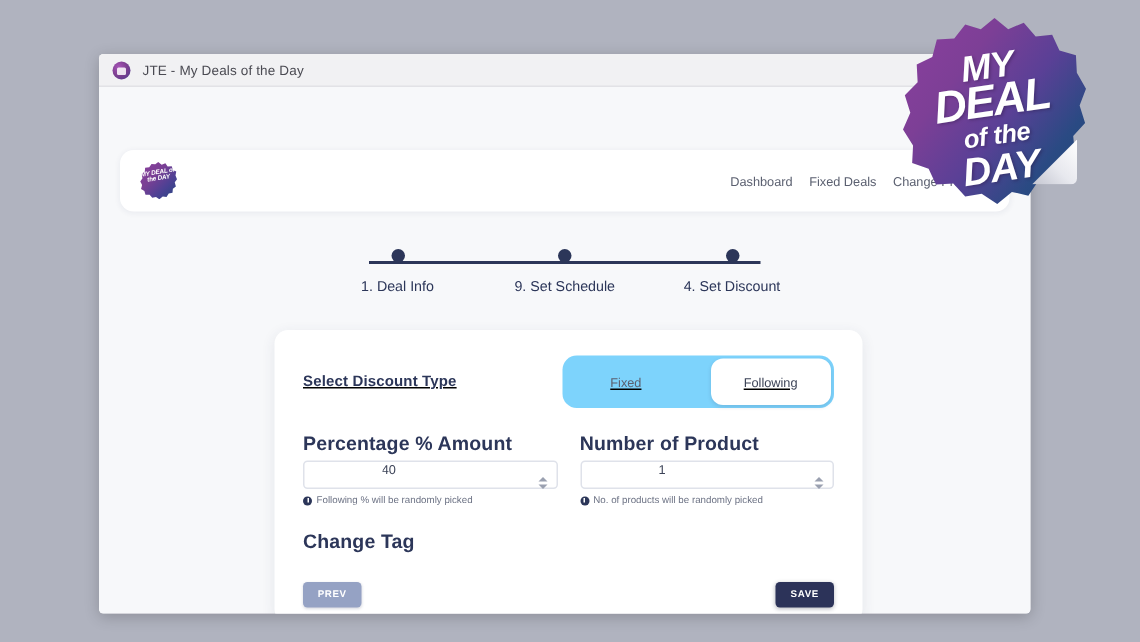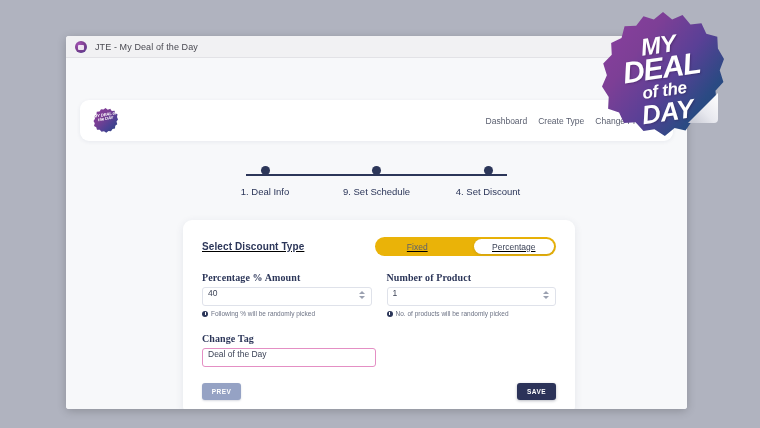--- a/index.html
+++ b/index.html
@@ -144,22 +144,22 @@
 
   #card-top { display: flex; align-items: center; text-decoration: underline; }
 
   #card-title {
     font-size: 10px; font-weight: bold;
     color: #2c3659; letter-spacing: .1px;
   }
 
   #type-toggle {
     margin-left: auto;
-    width: 181px; height: 19px;
-    background: #eab308;
+    width: 181px; height: 35px;
+    background: #7dd3fc;
     border-radius: 9.5px;
     display: flex; align-items: center;
     padding: 2px;
     gap: 16px;
   }
   #type-toggle .opt {
     flex: 1; height: 100%;
     display: flex; align-items: center; justify-content: center;
     font-size: 8.5px; color: #5b6070;
     border-radius: 8px;
@@ -168,32 +168,33 @@
     background: #ffffff;
     box-shadow: 0 1px 3px rgba(30,40,80,.14);
     color: #3c4357;
   }
 
   
   .field-row { display: flex; gap: 15px; margin-top: 16px; }
   .field { width: 174px; }
 
   .flabel {
-    font-size: 10px; font-weight: bold;
+    font-size: 13px; font-weight: bold;
     color: #2c3659; letter-spacing: .1px;
-    margin-bottom: 4px; display: block; font-family: Liberation Serif, serif;
+    margin-bottom: 4px; display: block;
   }
 
   .input-wrap {
     height: 19px;
     border: 1px solid #dfe2ea;
     border-radius: 3px;
-    display: flex; align-items: flex-start;
+    display: flex; align-items: flex-end;
     padding: 0 5px;
     background: #fff;
+    flex-direction: column;
   }
   .input-wrap.focused { border-color: #e48fc4; }
   .input-wrap input {
     flex: 1; border: none; outline: none;
     font-size: 8.5px; color: #3c4357;
     font-family: "Liberation Sans", sans-serif;
     background: transparent;
     -moz-appearance: textfield;
   }
   .input-wrap input::-webkit-outer-spin-button,
@@ -303,33 +304,33 @@
   #badge .l3 { font-size: 17px; line-height: 19px; letter-spacing: -.3px; }
   #badge .l4 { font-size: 26px; line-height: 24px; letter-spacing: -.5px; }
 </style>
 </head>
 <body>
 
 <div id="window">
 
   <div id="titlebar">
     <div id="favicon"></div>
-    <div id="window-title">JTE - My Deal of the Day</div>
+    <div id="window-title">JTE - My Deals of the Day</div>
   </div>
 
   <div id="viewport">
 
     <div id="header-card">
       <div id="brand-logo">
         <div class="burst"></div>
         <div class="mark">MY DEAL of the DAY</div>
       </div>
       <nav id="nav">
         <a href="#">Dashboard</a>
-        <a href="#">Create Type</a>
+        <a href="#">Fixed Deals</a>
         <a href="#">Change Products</a>
       </nav>
     </div>
 
     <div id="stepper">
       <div class="track"></div>
       <div class="steps">
         <div class="step">
           <div class="dot"></div>
           <div class="slabel">1. Deal Info</div>
@@ -344,21 +345,21 @@
         </div>
       </div>
     </div>
 
     <div id="form-card">
 
       <div id="card-top">
         <div id="card-title">Select Discount Type</div>
         <div id="type-toggle">
           <div class="opt">Fixed</div>
-          <div class="opt active">Percentage</div>
+          <div class="opt active">Following</div>
         </div>
       </div>
 
       <div class="field-row">
 
         <div class="field">
           <label class="flabel">Percentage % Amount</label>
           <div class="input-wrap">
             <input type="number" value="40" style="">
             <span class="spinner">
@@ -385,23 +386,20 @@
             <span class="info"></span>
             <span>No. of products will be randomly picked</span>
           </div>
         </div>
 
       </div>
 
       <div class="field-row">
         <div class="field">
           <label class="flabel">Change Tag</label>
-          <div class="input-wrap focused">
-            <input type="text" value="Deal of the Day" style="">
-          </div>
         </div>
       </div>
 
       <div id="btn-row">
         <button id="prev-btn">PREV</button>
         <button id="save-btn">SAVE</button>
       </div>
 
     </div>
   </div>

